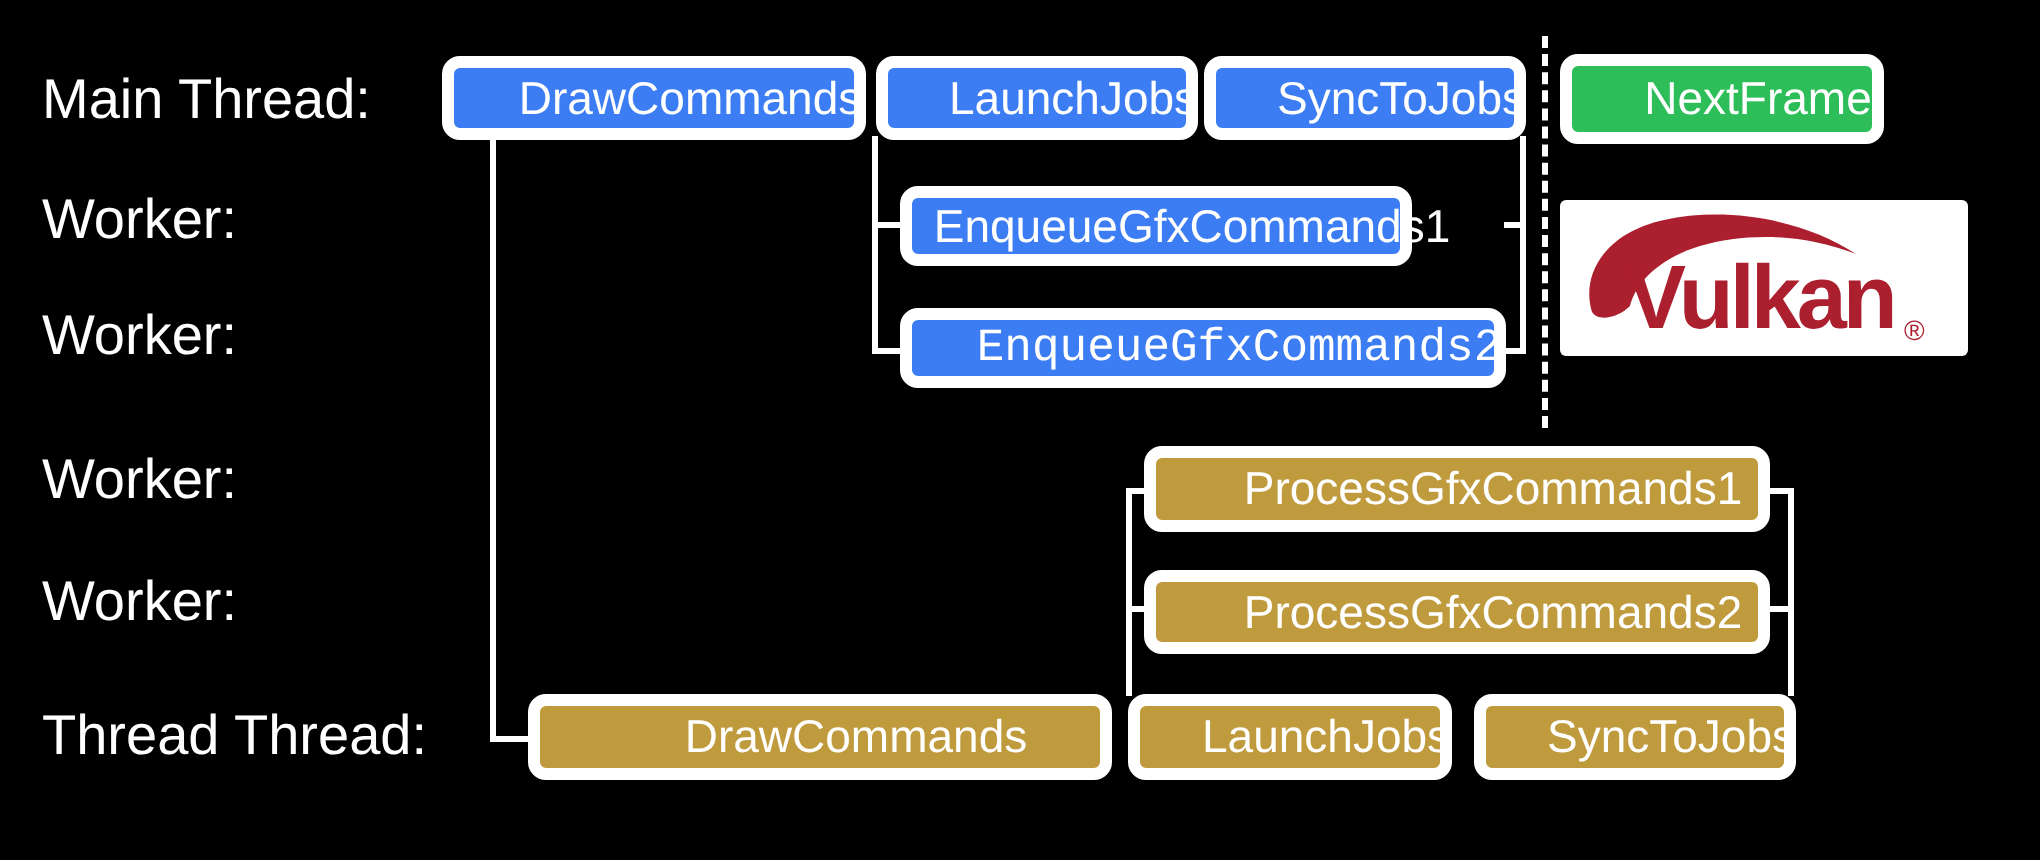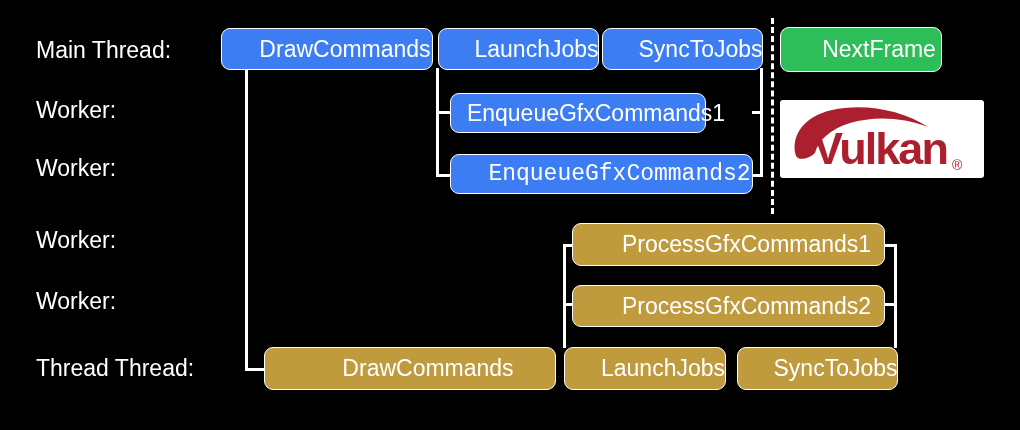--- a/index.html
+++ b/index.html
@@ -6,30 +6,30 @@
   #stage {
     position: relative;
     width: 1020px;
     height: 430px;
     background: #000000;
     font-family: "Liberation Sans", sans-serif;
     overflow: hidden;
   }
   .thread-label {
     position: absolute;
-    left: 36px;
+    left: 21px;
     color: #ffffff;
-    font-size: 23px;
+    font-size: 28px;
     line-height: 28px;
     white-space: nowrap;
   }
   .box {
     position: absolute;
     box-sizing: border-box;
-    border: 1px solid #ffffff;
+    border: 6px solid #ffffff;
     border-radius: 9px;
     color: #ffffff;
     font-size: 23px;
     display: flex;
     align-items: center;
     justify-content: center;
     white-space: nowrap;
     z-index: 3;
     padding-left: 36px;
   }

